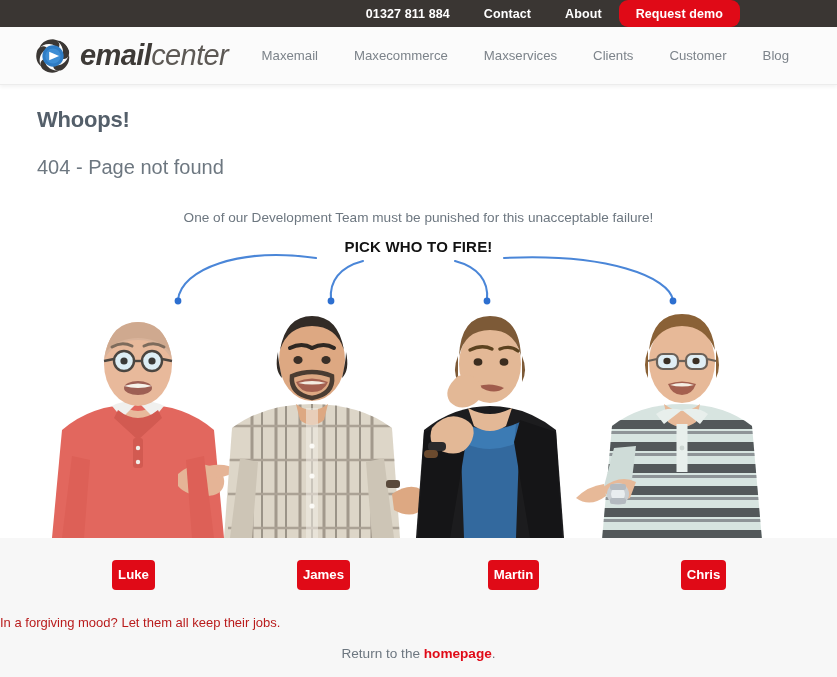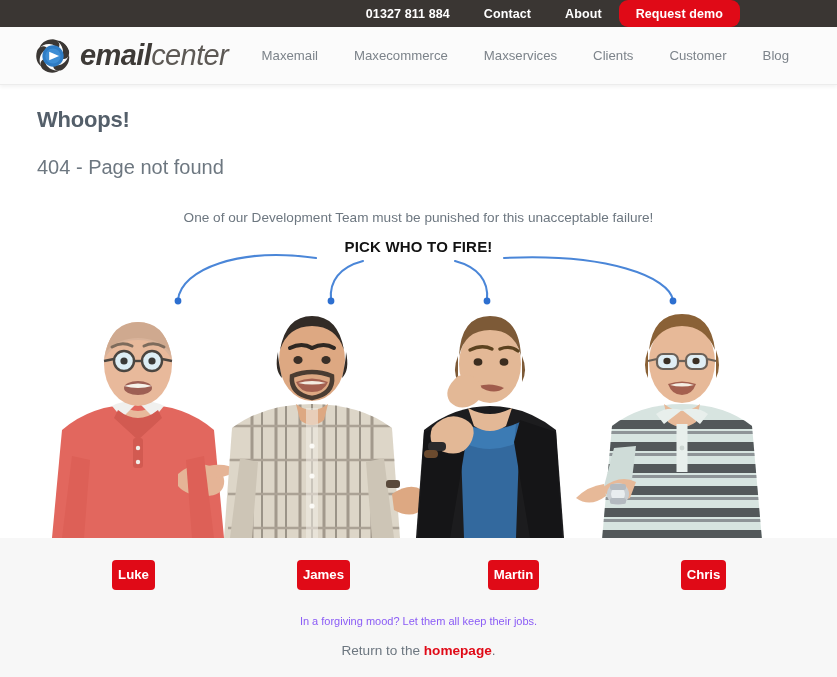--- a/index.html
+++ b/index.html
@@ -192,23 +192,22 @@
     border-radius: 4px;
     font-family: "Liberation Sans", sans-serif;
     font-size: 13.2px;
     font-weight: bold;
     padding: 7px 6px 8px;
     cursor: pointer;
     line-height: 1.15;
   }
 
   .footnote {
-    text-align: center;
-    font-size: 11px;
-    color: #8b5cf6;
+    font-size: 13px;
+    color: #b91c1c;
     margin-top: 25px;
   }
   .footnote2 {
     text-align: center;
     font-size: 13.6px;
     color: #6d7780;
     margin-top: 16px;
   }
   .home-link {
     color: #e00a17;

